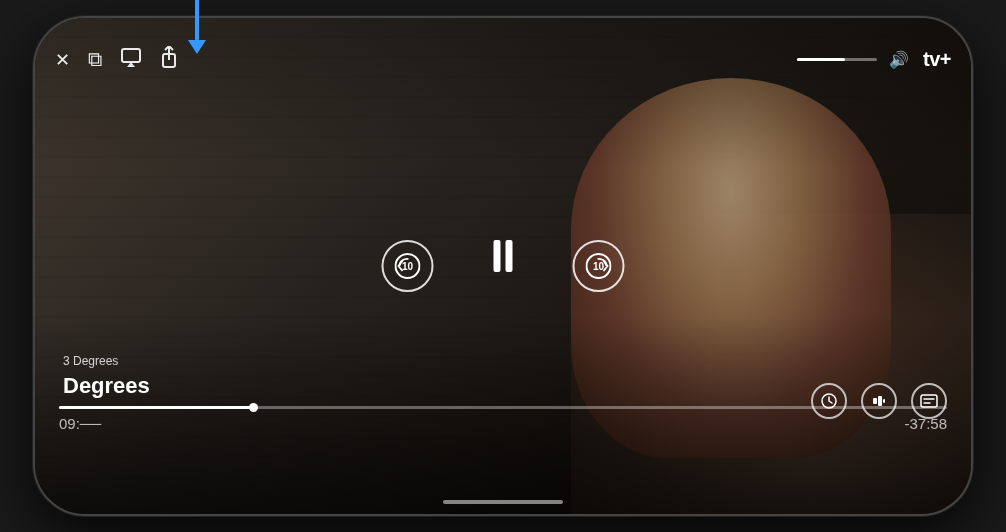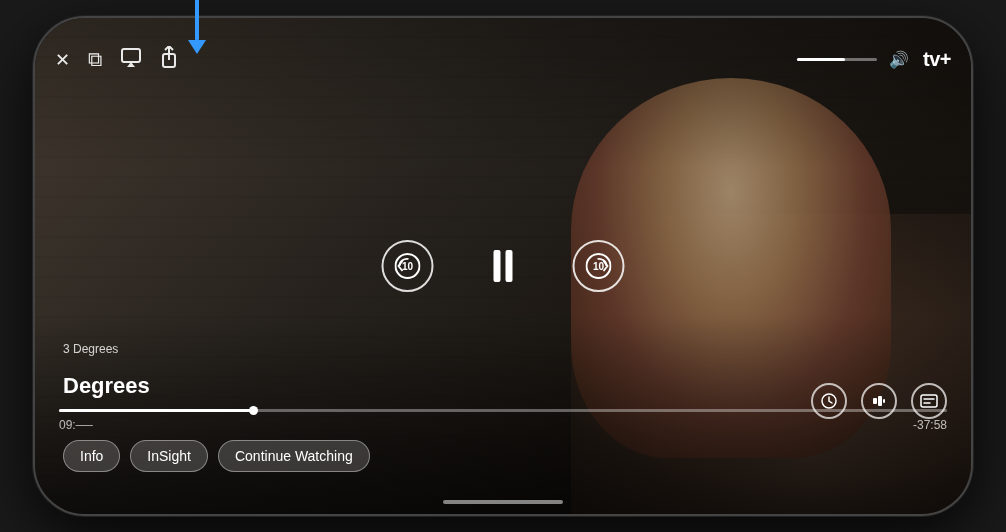--- a/index.html
+++ b/index.html
@@ -143,21 +143,20 @@
       border-radius: 2px;
     }
 
     
     .center-controls {
       position: absolute;
       top: 50%;
       left: 50%;
       transform: translate(-50%, -50%);
       display: flex;
-      align-items: center;
       gap: 60px;
       z-index: 10;
     }
 
     .playback-btn {
       width: 52px;
       height: 52px;
       border: 2.5px solid rgba(255,255,255,0.85);
       border-radius: 50%;
       display: flex;
@@ -193,21 +192,21 @@
       position: absolute;
       bottom: 115px;
       left: 28px;
       z-index: 10;
     }
 
     .show-season {
       color: rgba(255,255,255,0.8);
       font-size: 12px;
       font-weight: 400;
-      margin-bottom: 17px;
+      margin-bottom: 5px;
     }
 
     .show-title {
       color: white;
       font-size: 22px;
       font-weight: 700;
     }
 
     
     .progress-area {
@@ -242,21 +241,21 @@
       width: 9px;
       height: 9px;
       background: white;
       border-radius: 50%;
     }
 
     .time-labels {
       display: flex;
       justify-content: space-between;
       color: rgba(255,255,255,0.7);
-      font-size: 12px;
+      font-size: 15px;
     }
 
     
     .bottom-right-icons {
       position: absolute;
       bottom: 95px;
       right: 24px;
       display: flex;
       gap: 14px;
       z-index: 10;
@@ -477,21 +476,16 @@
       </div>
       <div class="br-icon">
         <svg width="18" height="14" viewBox="0 0 18 14" fill="white">
           <rect x="1" y="1" width="16" height="12" rx="2" fill="none" stroke="white" stroke-width="1.5"></rect>
           <line x1="4" y1="5" x2="14" y2="5" stroke="white" stroke-width="1.5" stroke-linecap="round"></line>
           <line x1="4" y1="9" x2="10" y2="9" stroke="white" stroke-width="1.5" stroke-linecap="round"></line>
         </svg>
       </div>
     </div>
 
-    <div class="bottom-pill-buttons">
-      <button class="pill-btn">Info</button>
-      <button class="pill-btn">InSight</button>
-      <button class="pill-btn">Continue Watching</button>
-    </div>
 
     <div class="home-indicator"></div>
   </div>
 </div>
 
 </body></html>

